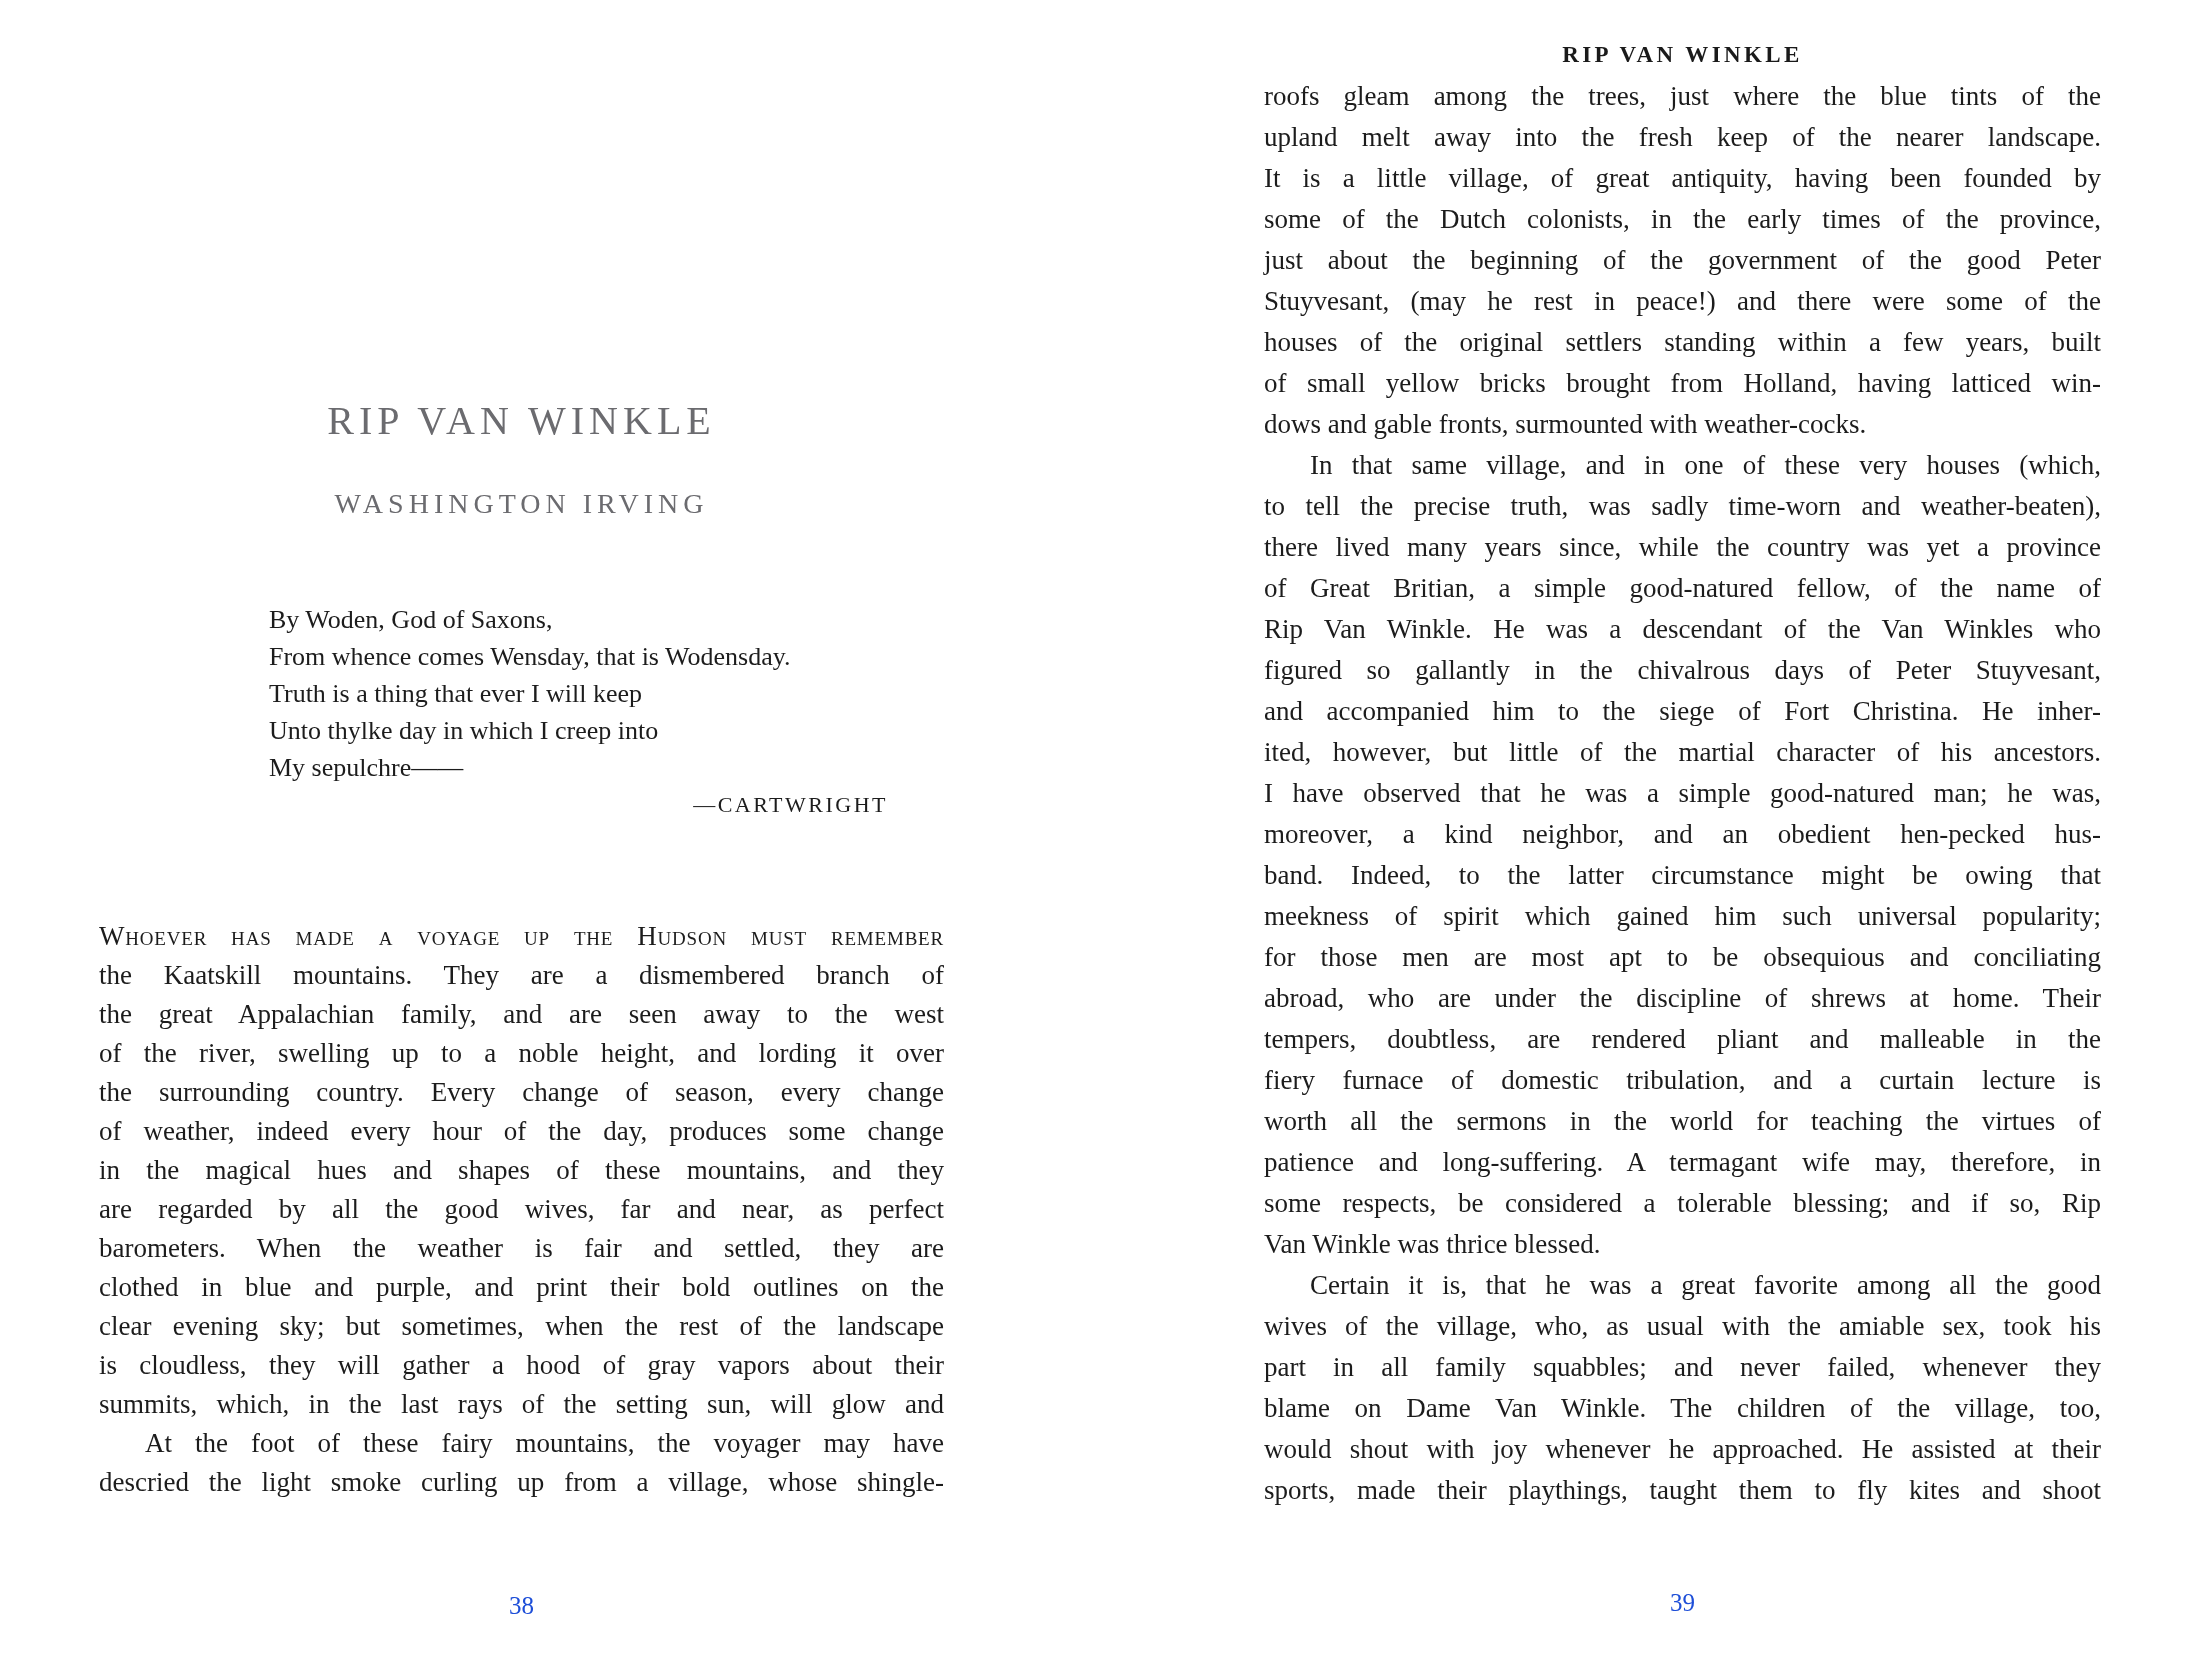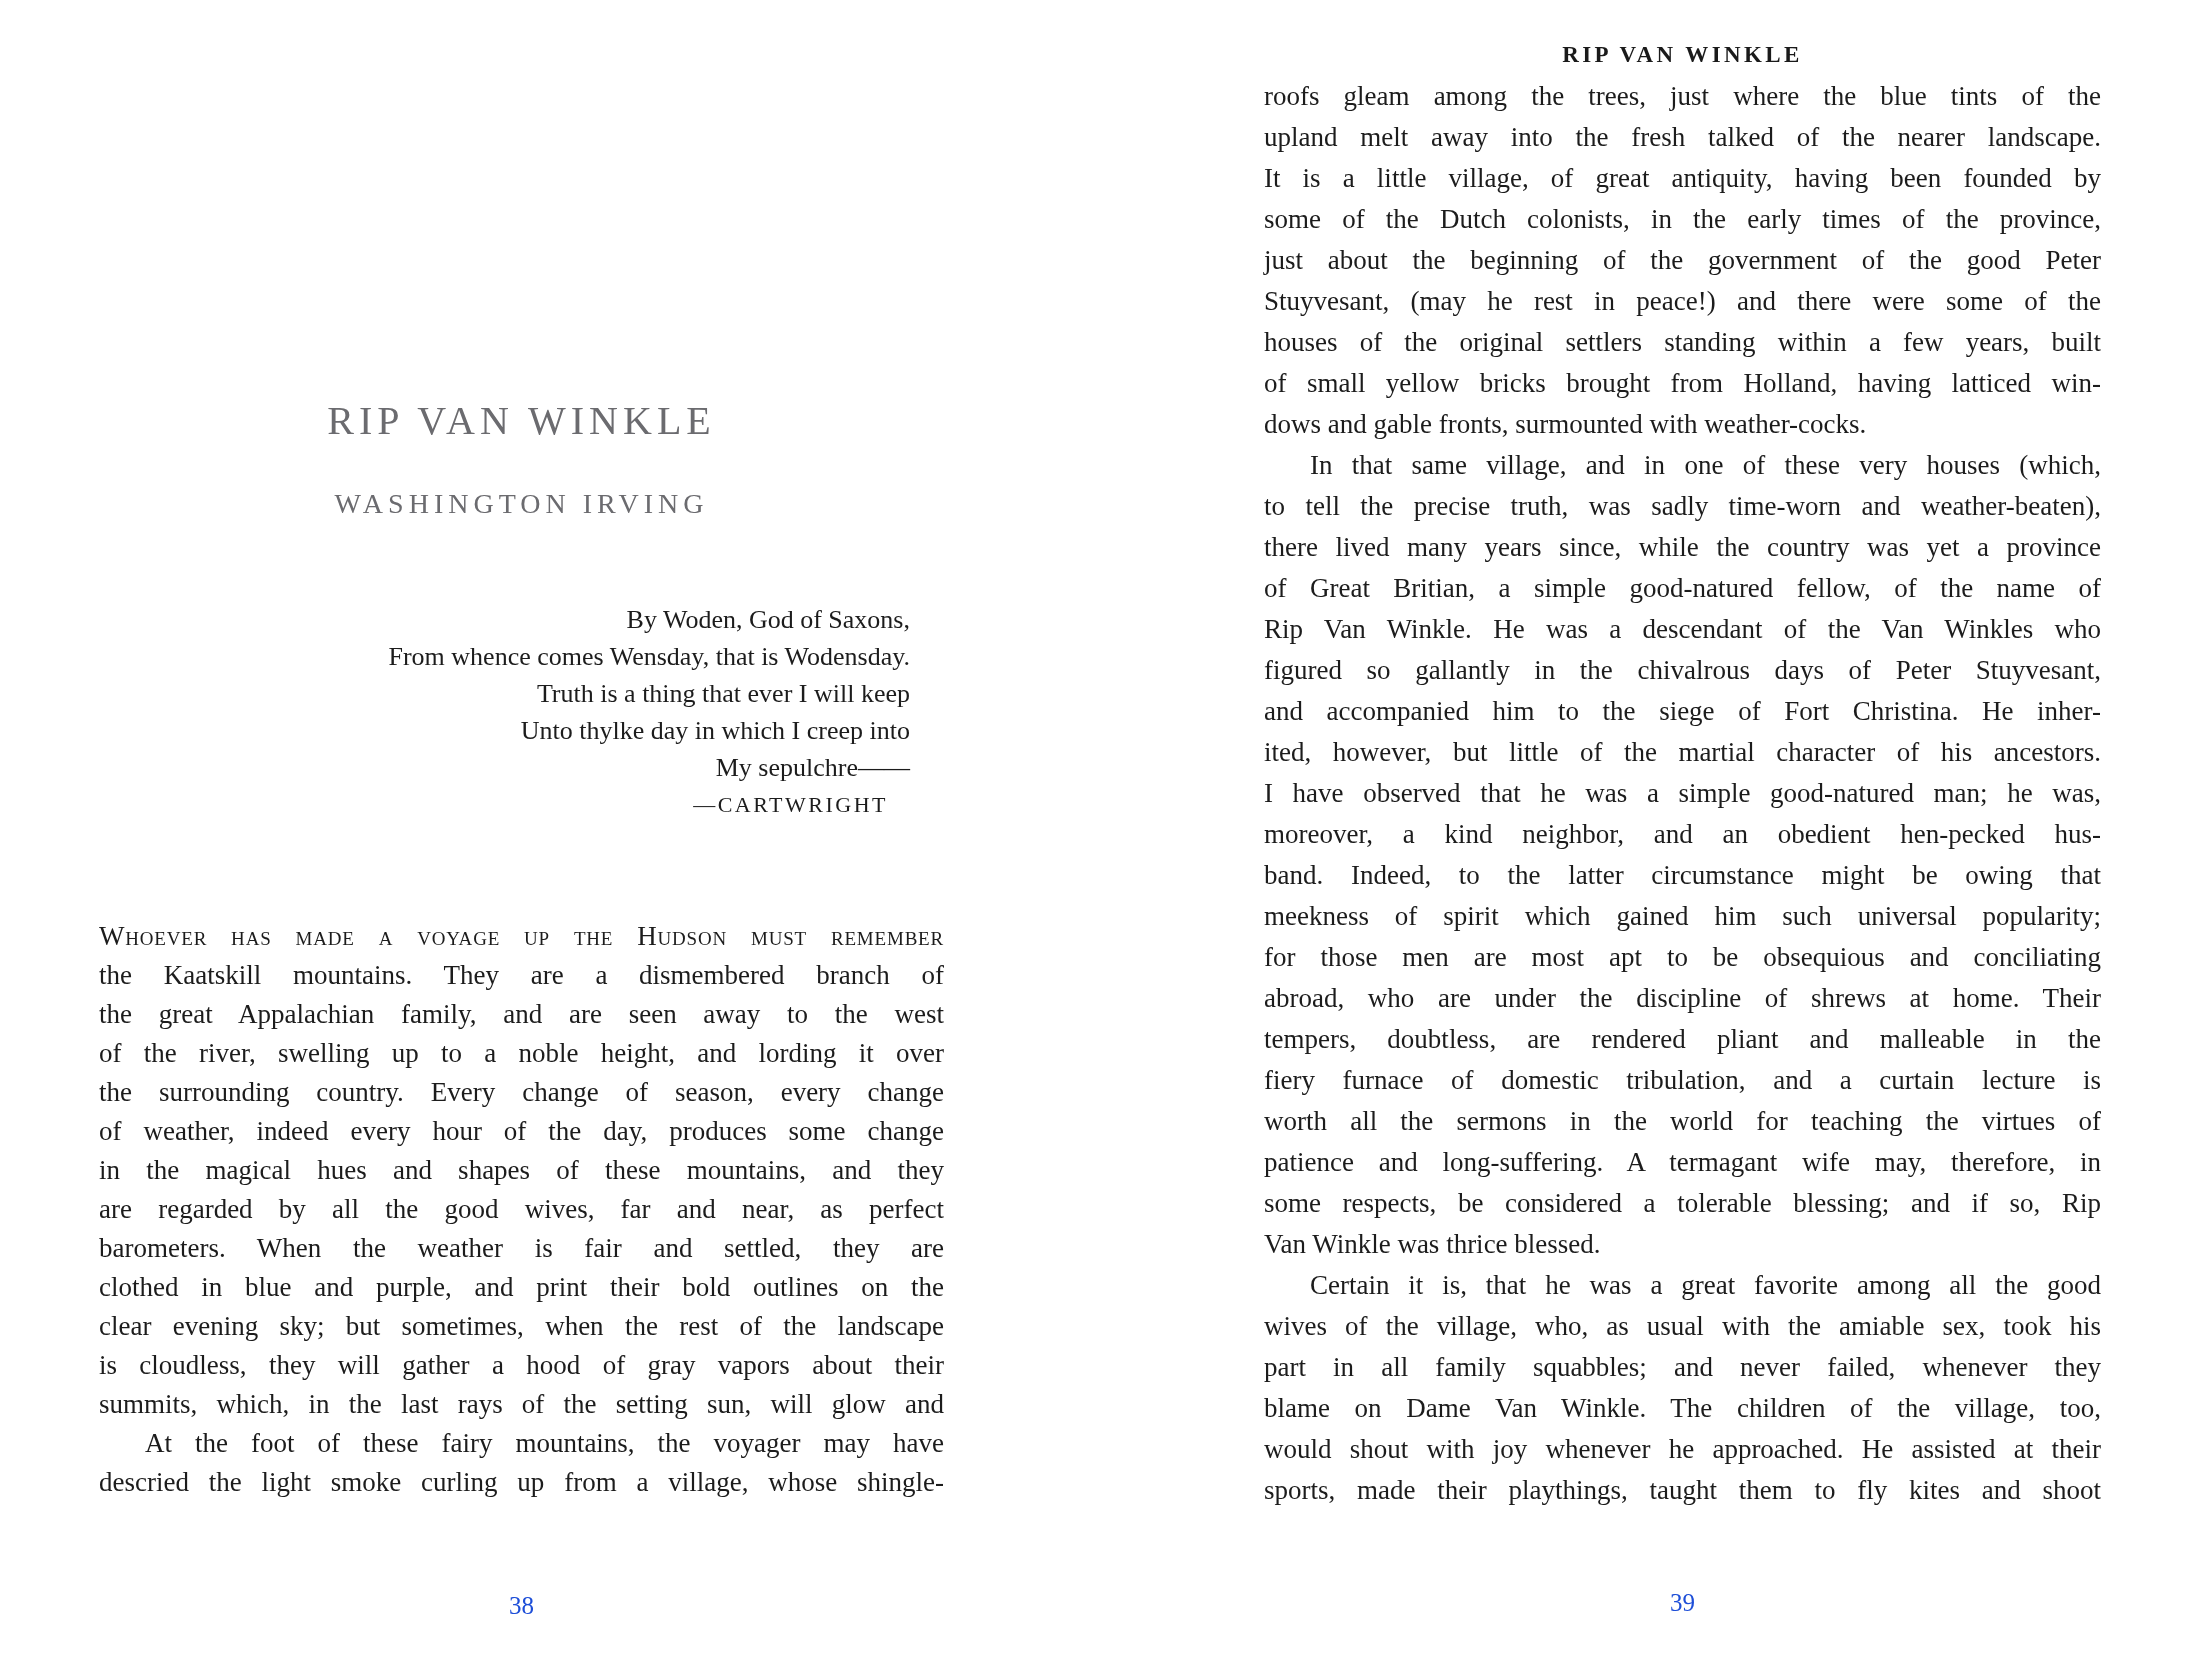--- a/index.html
+++ b/index.html
@@ -45,21 +45,20 @@
     color: #6b6b6f;
     white-space: nowrap;
   }
   .epigraph {
     position: absolute;
     top: 601px;
     left: 170px;
     width: 641px;
     font-size: 26px;
     line-height: 37px;
-    text-align: right;
   }
   .epigraph-attribution {
     position: absolute;
     top: 792px;
     right: 56px;
     font-size: 22px;
     letter-spacing: 2.5px;
     text-align: right;
   }
   .body-block {
@@ -142,21 +141,21 @@
 
   <div id="folio-left" class="folio">38</div>
 </div>
 
 <div id="page-right" class="page">
   <div class="running-head">RIP VAN WINKLE</div>
 
   <div id="right-body" class="body-block">
       <div>
         <div class="bline">roofs gleam among the trees, just where the blue tints of the</div>
-        <div class="bline">upland melt away into the fresh talked of the nearer landscape.</div>
+        <div class="bline">upland melt away into the fresh keep of the nearer landscape.</div>
         <div class="bline">It is a little village, of great antiquity, having been founded by</div>
         <div class="bline">some of the Dutch colonists, in the early times of the province,</div>
         <div class="bline">just about the beginning of the government of the good Peter</div>
         <div class="bline">Stuyvesant, (may he rest in peace!) and there were some of the</div>
         <div class="bline">houses of the original settlers standing within a few years, built</div>
         <div class="bline">of small yellow bricks brought from Holland, having latticed win-</div>
         <div class="bline pend">dows and gable fronts, surmounted with weather-cocks.</div>
       </div>
       <div>
         <div class="bline indent">In that same village, and in one of these very houses (which,</div>

